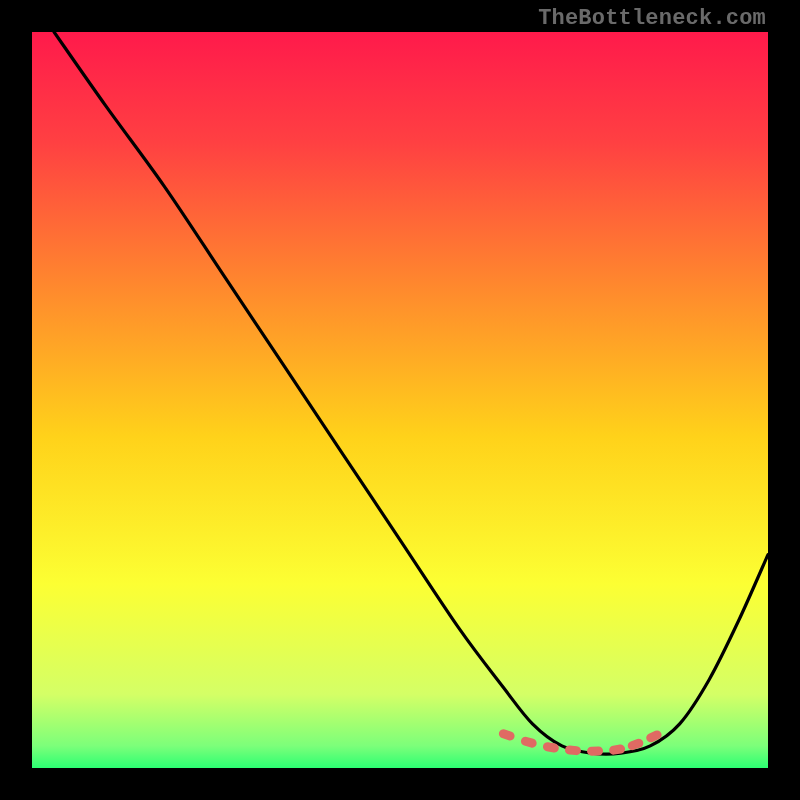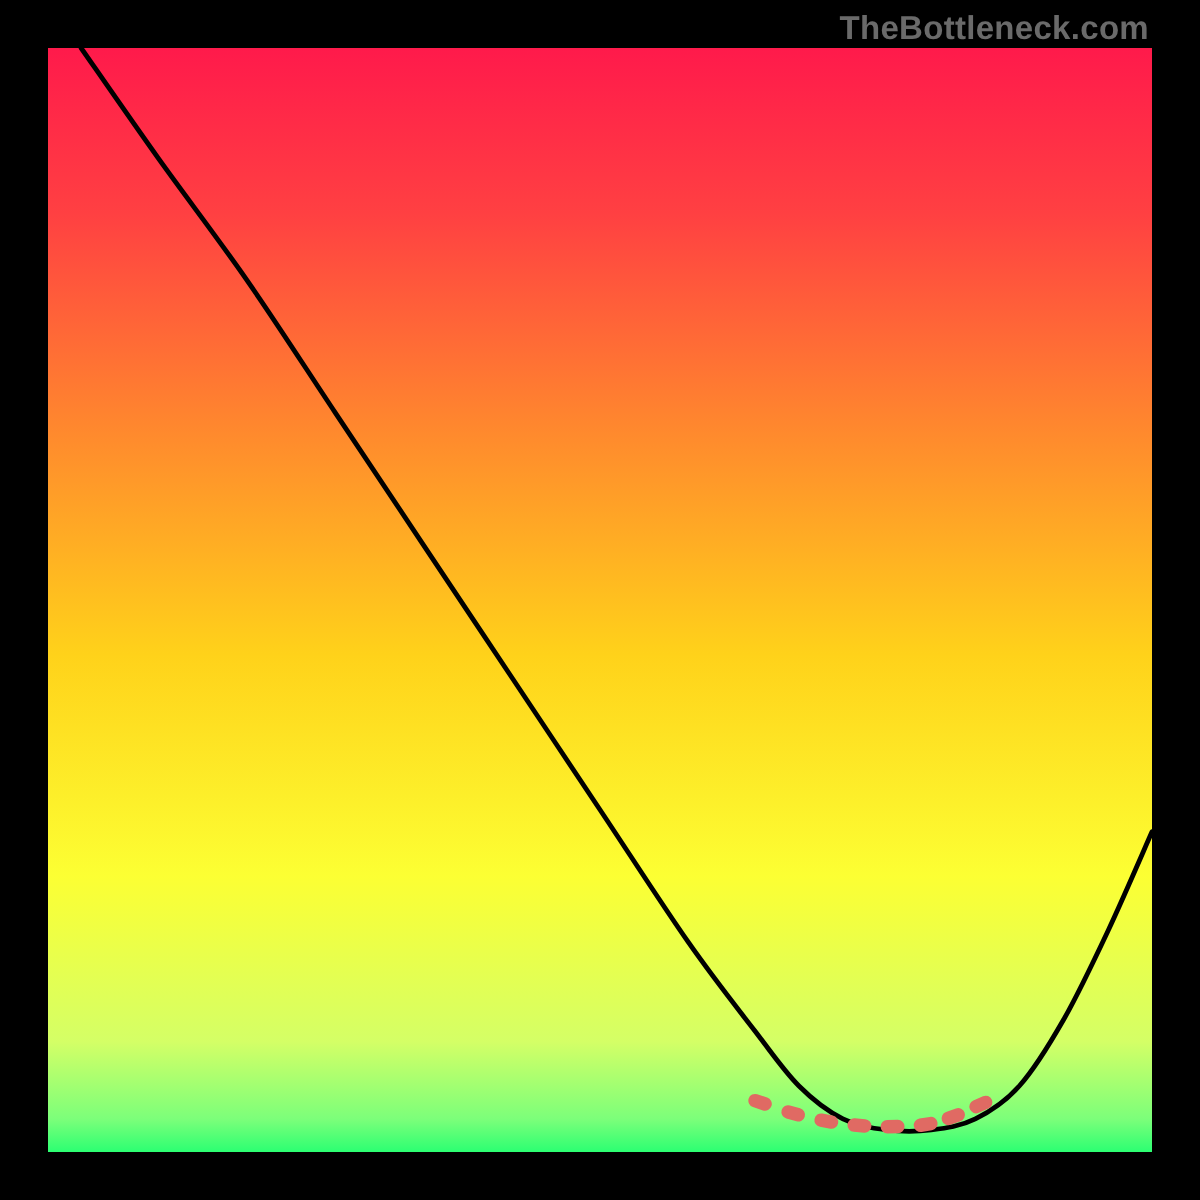--- a/index.html
+++ b/index.html
@@ -22,21 +22,21 @@
     position: absolute;
     left: 0;
     top: 0;
     width: 736px;
     height: 736px;
   }
   .watermark {
     position: absolute;
     top: 6px;
     right: 34px;
-    font-family: Liberation Sans, sans-serif;
+    font-family: Liberation Mono, monospace;
     font-size: 22px;
     font-weight: 600;
     color: #6a6a6a;
     letter-spacing: 0.2px;
   }
 </style>
 </head>
 <body>
 
 <div class="watermark">TheBottleneck.com</div>

